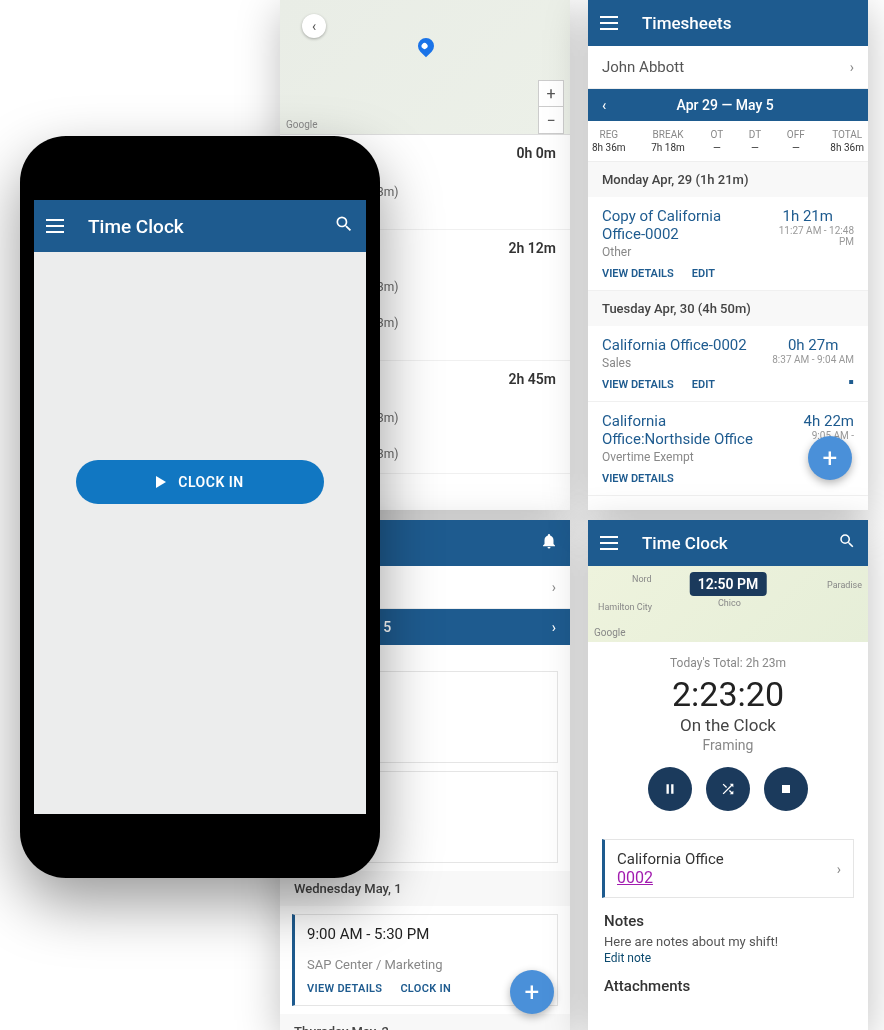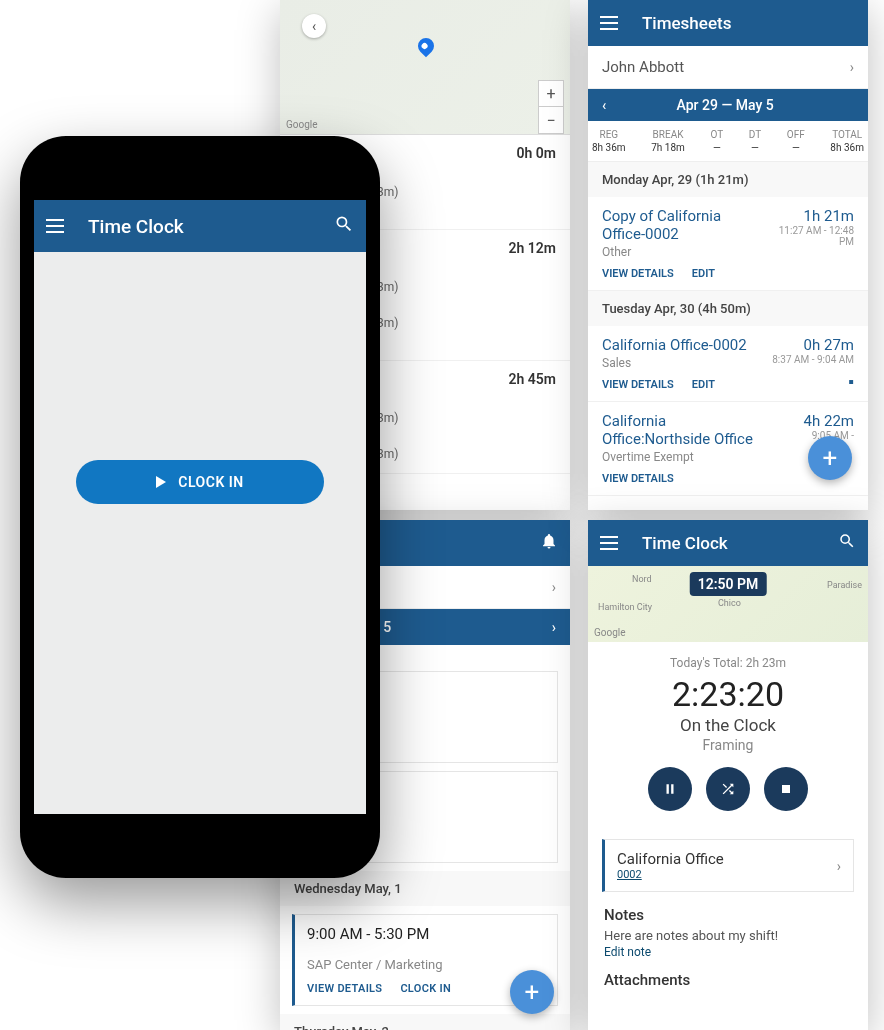--- a/index.html
+++ b/index.html
@@ -50,21 +50,21 @@
 
   
   #s4 { right: 16px; top: 0; width: 280px; height: 510px; z-index: 3; }
   .ts-nav{background:#1e5b8f;color:#fff;padding:8px 14px;display:flex;align-items:center;justify-content:space-between;font-size:14px;font-weight:500;}
   .ts-summary{display:flex;justify-content:space-between;padding:8px 4px;border-bottom:1px solid #eee;}
   .ts-col{text-align:center;font-size:10px;color:#888;}
   .ts-col .v{display:block;color:#333;margin-top:2px;}
   .ts-entry{padding:10px 14px;border-bottom:1px solid #f0f0f0;position:relative;}
   .ts-entry-top{display:flex;justify-content:space-between;align-items:flex-start;}
   .ts-name{font-size:15px;color:#1e5b8f;line-height:1.2;max-width:160px;}
-  .ts-dur{font-size:15px;color:#1e5b8f;text-align:right;}
+  .ts-dur{font-size:15px;color:#1e5b8f;text-align:center;}
   .ts-time{font-size:10px;color:#999;text-align:right;}
   .ts-cat{font-size:12px;color:#888;margin-top:2px;}
   .ts-actions{margin-top:8px;display:flex;gap:18px;}
   .ts-actions span{font-size:11px;font-weight:600;color:#1e5b8f;cursor:pointer;}
   .comment-ico{position:absolute;right:14px;bottom:10px;color:#1e5b8f;font-size:16px;}
 
   
   #s5 { right: 16px; top: 520px; width: 280px; height: 510px; z-index: 4; }
   .map5{height:76px;background:linear-gradient(135deg,#eef3dd,#e6eed8);position:relative;}
   .map5-badge{position:absolute;top:6px;left:50%;transform:translateX(-50%);background:#1b3a5c;color:#fff;font-size:14px;font-weight:600;padding:4px 8px;border-radius:4px;}
@@ -72,21 +72,21 @@
   .tc-body{text-align:center;padding:14px 16px;}
   .tc-total{font-size:12px;color:#888;}
   .tc-big{font-size:34px;color:#222;margin-top:4px;}
   .tc-status{font-size:17px;color:#444;margin-top:1px;}
   .tc-job{font-size:14px;color:#888;margin-top:2px;}
   .tc-controls{display:flex;justify-content:center;gap:14px;margin-top:14px;}
   .tc-btn{width:44px;height:44px;border-radius:50%;background:#1b3a5c;display:flex;align-items:center;justify-content:center;cursor:pointer;}
   .tc-btn svg{fill:#fff;}
   .loc-card{margin:14px;border:1px solid #e5e5e5;border-left:3px solid #1e5b8f;padding:10px 12px;display:flex;justify-content:space-between;align-items:center;cursor:pointer;}
   .loc-name{font-size:15px;color:#333;}
-  .loc-code{font-size:11px;color:#0c4a6e;text-decoration:underline;}
+  .loc-code{font-size:16px;color:#a21caf;text-decoration:underline;}
   .notes-sec{padding:0 16px;}
   .sec-title{font-size:15px;color:#333;font-weight:500;margin-bottom:4px;}
   .note-text{font-size:13px;color:#555;}
   .note-edit{font-size:12px;color:#0c4a6e;margin-top:2px;cursor:pointer;}
   .att-title{padding:12px 16px 0;font-size:15px;color:#333;font-weight:500;}
   .map-city{position:absolute;font-size:9px;color:#888;}
 </style>
 </head>
 <body>
 

